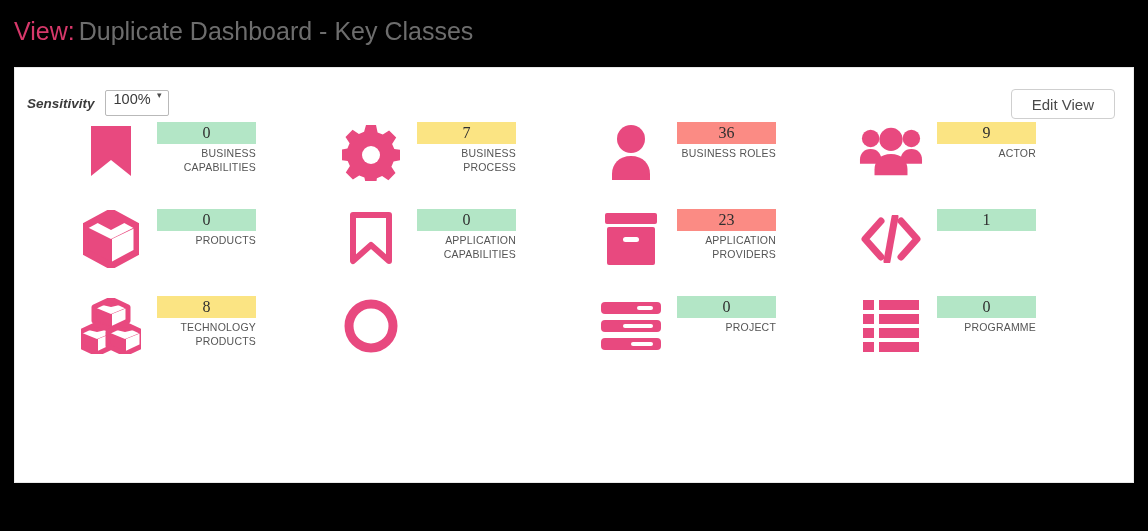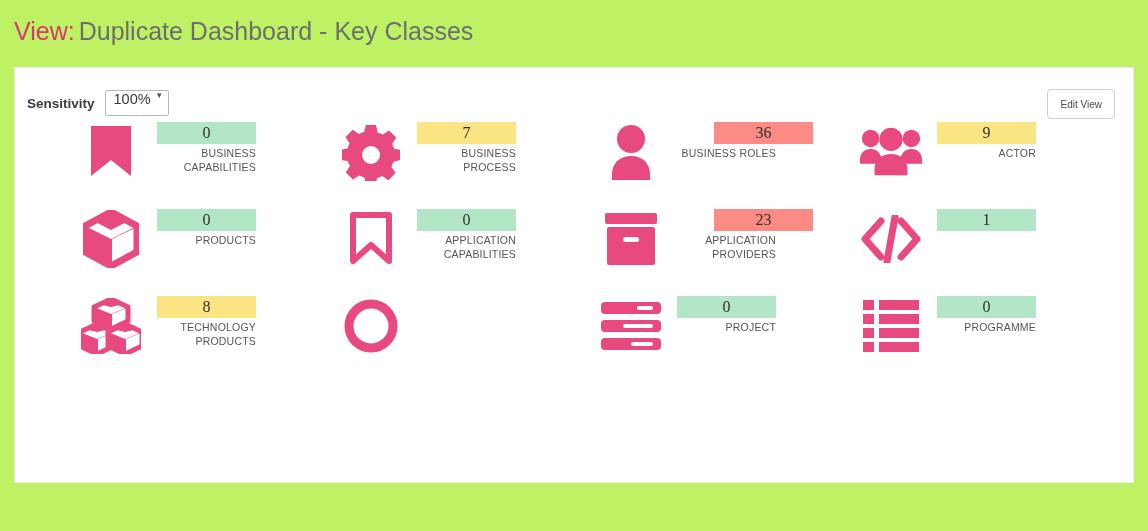--- a/index.html
+++ b/index.html
@@ -6,21 +6,21 @@
   html, body {
     margin: 0; padding: 0;
     width: 1148px; height: 531px;
     background: #ffffff;
     font-family: "Liberation Sans", sans-serif;
     overflow: hidden;
   }
   #page {
     position: relative;
     width: 1148px; height: 531px;
-    background: #bef264;
+    background: #000000;
   }
 
   
   .view-header {
     position: absolute;
     left: 14px; top: 14px;
     font-size: 25px;
     line-height: 34px;
     white-space: nowrap;
   }
@@ -59,20 +59,21 @@
     position: absolute;
     left: 12px; top: 22px;
     display: flex;
     align-items: center;
   }
   .sensitivity-label {
     font-size: 13.5px;
     font-weight: bold;
     color: #3b3b3b;
     margin-right: 10px;
+    font-style: italic;
   }
   .sensitivity-select {
     display: flex;
     align-items: flex-start;
     justify-content: space-between;
     min-width: 64px;
     height: 26px;
     padding: 0 6px 0 8px;
     background: #ffffff;
     border: 1px solid #b9b9b9;
@@ -84,28 +85,28 @@
   .sensitivity-select .caret {
     margin-left: 6px;
     font-size: 9px;
     color: #4a4a4a;
     line-height: 1;
   }
   .edit-view-btn {
     position: absolute;
     right: 18px; top: 21px;
     height: 30px;
-    padding: 0 12px;
+    padding: 0 20px;
     display: flex;
     align-items: center;
     justify-content: flex-end;
     background: #ffffff;
     border: 1px solid #cfcfcf;
     border-radius: 4px;
-    font-size: 10px;
+    font-size: 15px;
     color: #4a4a4a;
     cursor: pointer;
   }
 
   
   .tile-grid {
     position: absolute;
     left: 0; top: 52px;
     width: 100%;
     display: grid;
@@ -135,21 +136,21 @@
     display: block;
     width: 100%;
     text-align: center;
     font-size: 16px;
     line-height: 22px;
     color: #2f2f2f;
     font-family: "Liberation Serif", serif;
   }
   .tile-count.green  { background: #b3e6c6; }
   .tile-count.yellow { background: #fbe483; }
-  .tile-count.red    { background: #fb8b84; margin-left: 37px; }
+  .tile-count.red    { background: #fb8b84; }
   .tile-label {
     display: block;
     width: 100%;
     text-align: right;
     margin-top: 2px;
     font-size: 10.5px;
     line-height: 14px;
     letter-spacing: 0.2px;
     color: #555555;
     text-transform: uppercase;

